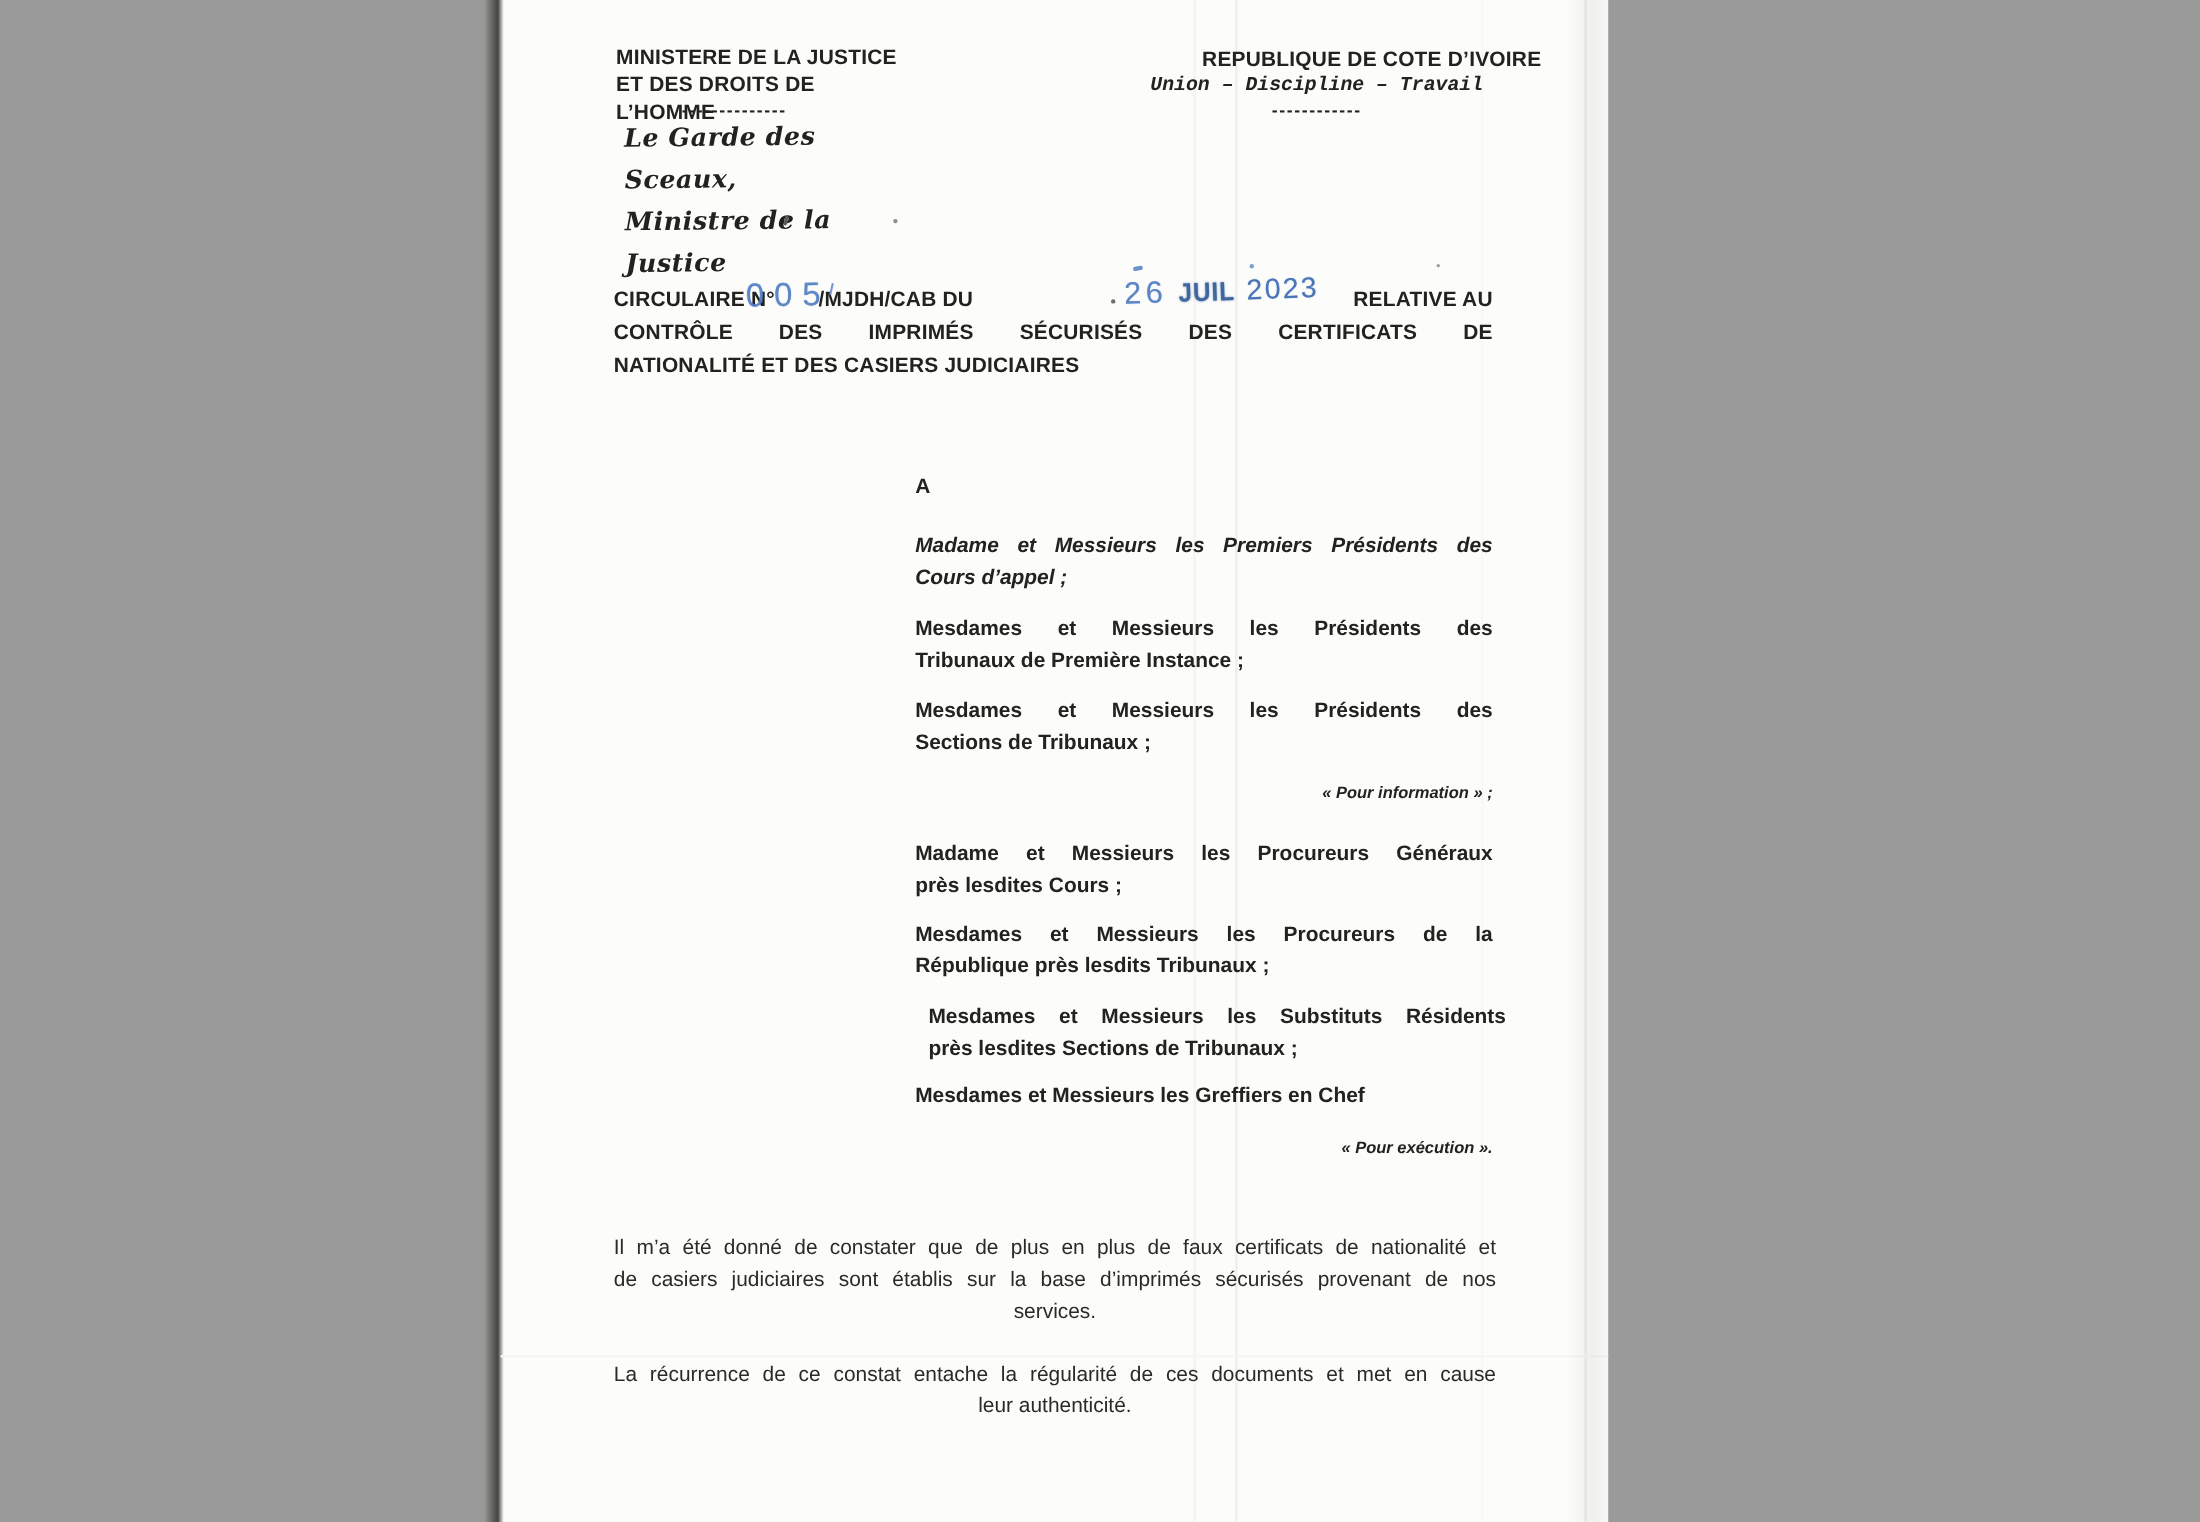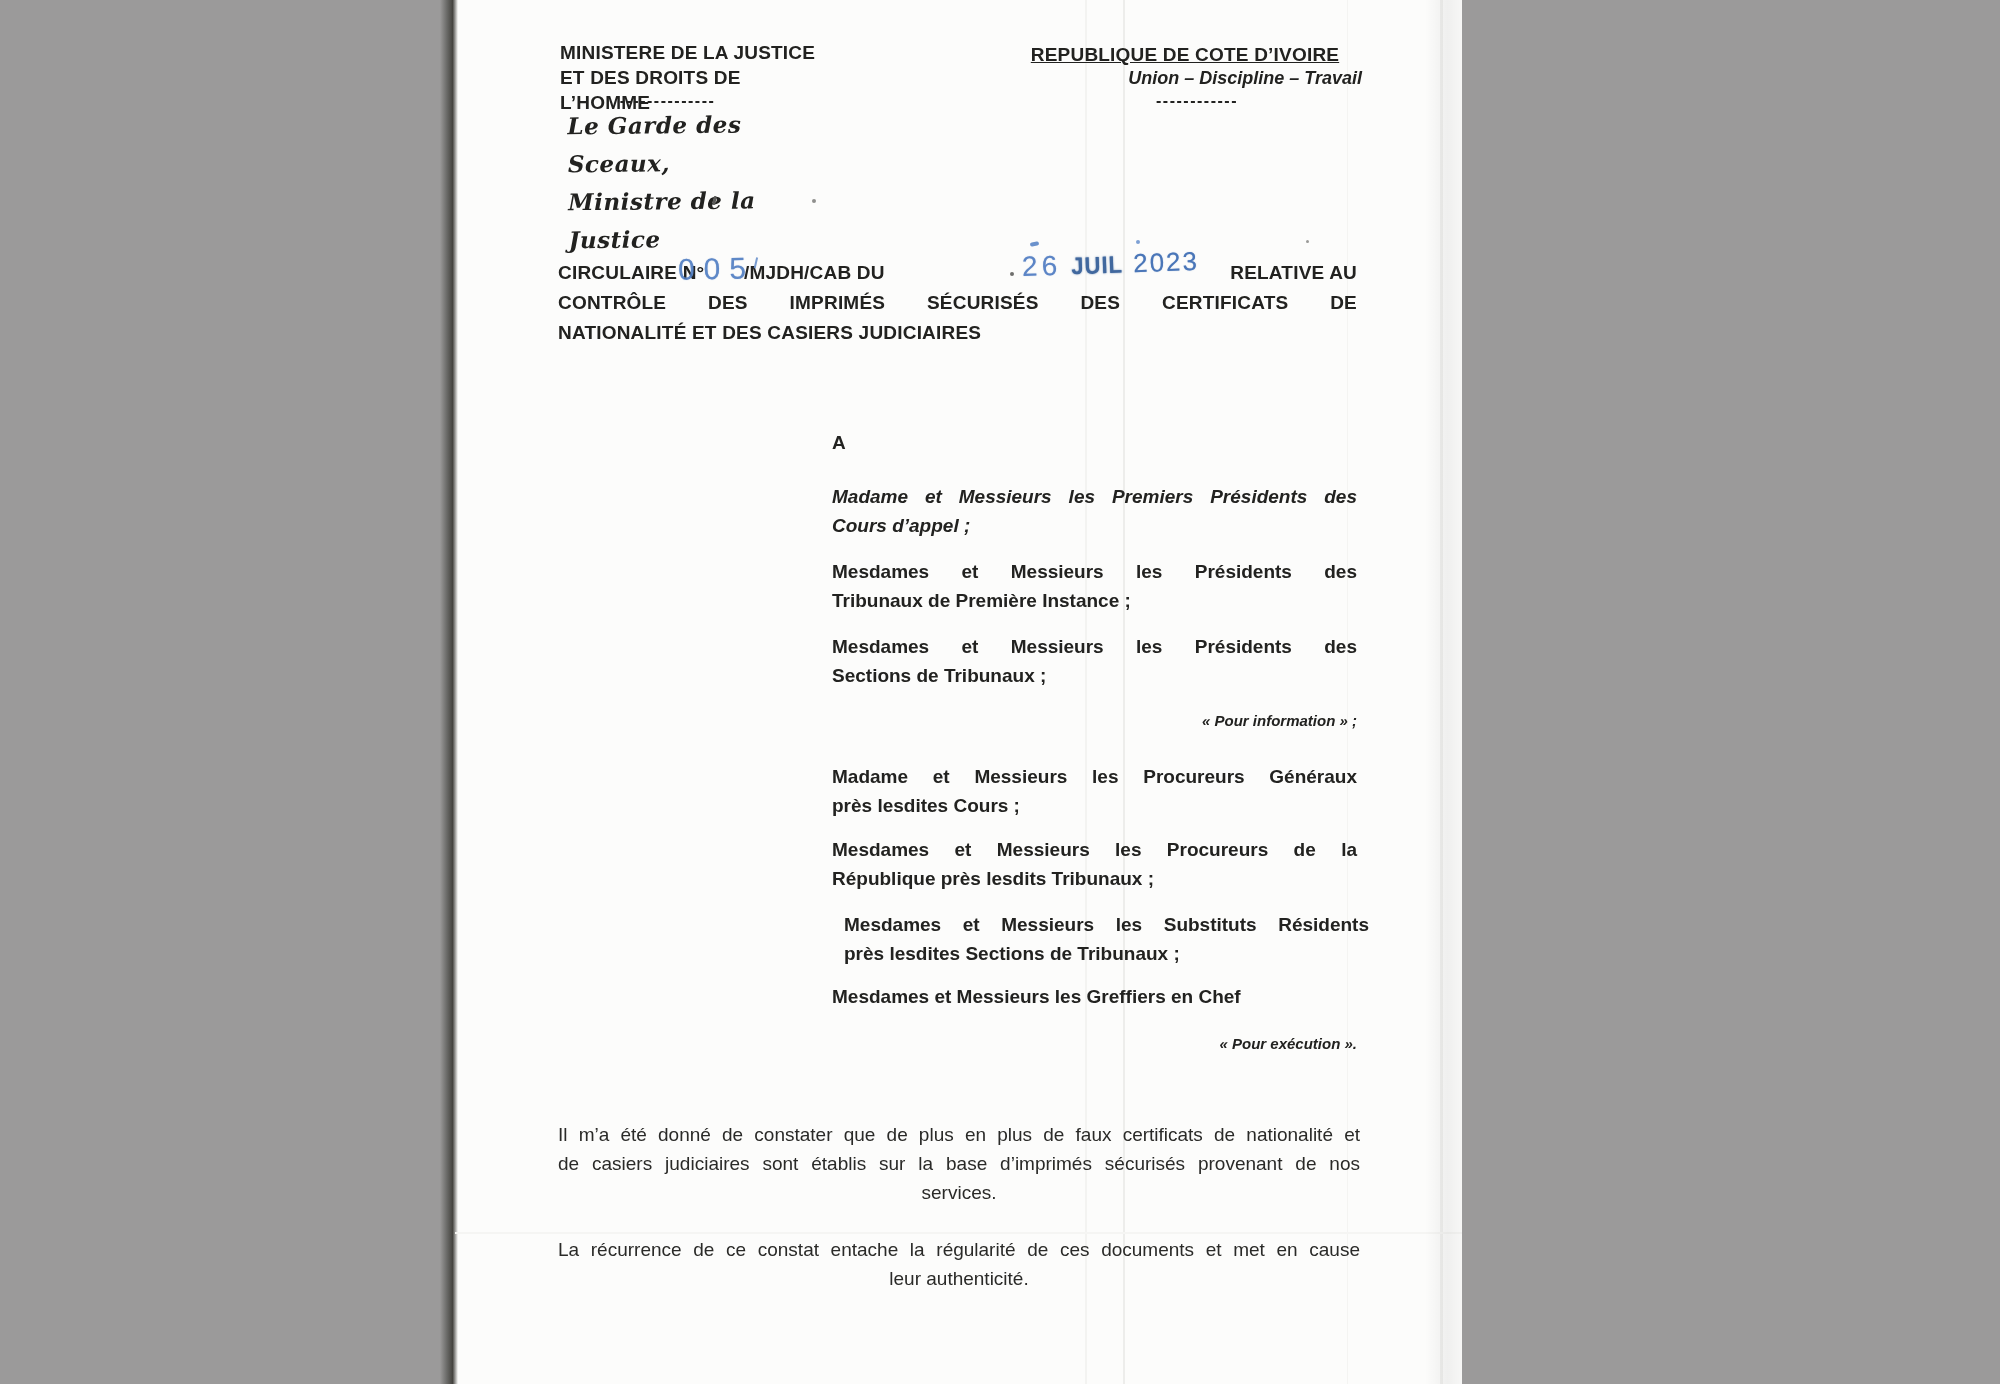--- a/index.html
+++ b/index.html
@@ -64,22 +64,22 @@
   <div class="txt hdr" style="left:560px;top:40px;width:260px;">
     <span>MINISTERE DE LA JUSTICE</span><br>
     <span>ET DES DROITS DE L’HOMME</span>
   </div>
   <div class="txt rule" style="left:560px;top:92px;width:215px;">--------------</div>
   <div class="txt script" style="left:568px;top:106px;width:260px;">
     <span>Le Garde des Sceaux,</span><br>
     <span>Ministre de la Justice</span>
   </div>
 
-  <div class="txt hdr" style="left:1020px;top:42px;width:330px;text-align:center;text-decoration:underline;">REPUBLIQUE DE COTE D’IVOIRE</div>
-  <div class="txt motto" style="left:1032px;top:68px;width:330px;text-align:right;">Union – Discipline – Travail</div>
+  <div class="txt hdr" style="left:1082px;top:42px;width:330px;text-align:center;">REPUBLIQUE DE COTE D’IVOIRE</div>
+  <div class="txt motto" style="left:1032px;top:68px;width:330px;text-align:center;font-family:Liberation Mono, monospace;">Union – Discipline – Travail</div>
   <div class="txt rule" style="left:1032px;top:92px;width:330px;">------------</div>
 
   <div class="txt" style="left:558px;top:262px;width:799px;height:30px;">
     <span class="title-line" style="position:absolute;left:0;top:0;">CIRCULAIRE N°</span>
     <span class="title-line" style="position:absolute;left:186px;top:0;">/MJDH/CAB DU</span>
     <span class="title-line" style="position:absolute;right:0;top:0;">RELATIVE AU</span>
   </div>
   <div class="stamp-num">
     <span>005</span>
     <span class="tick"></span>

